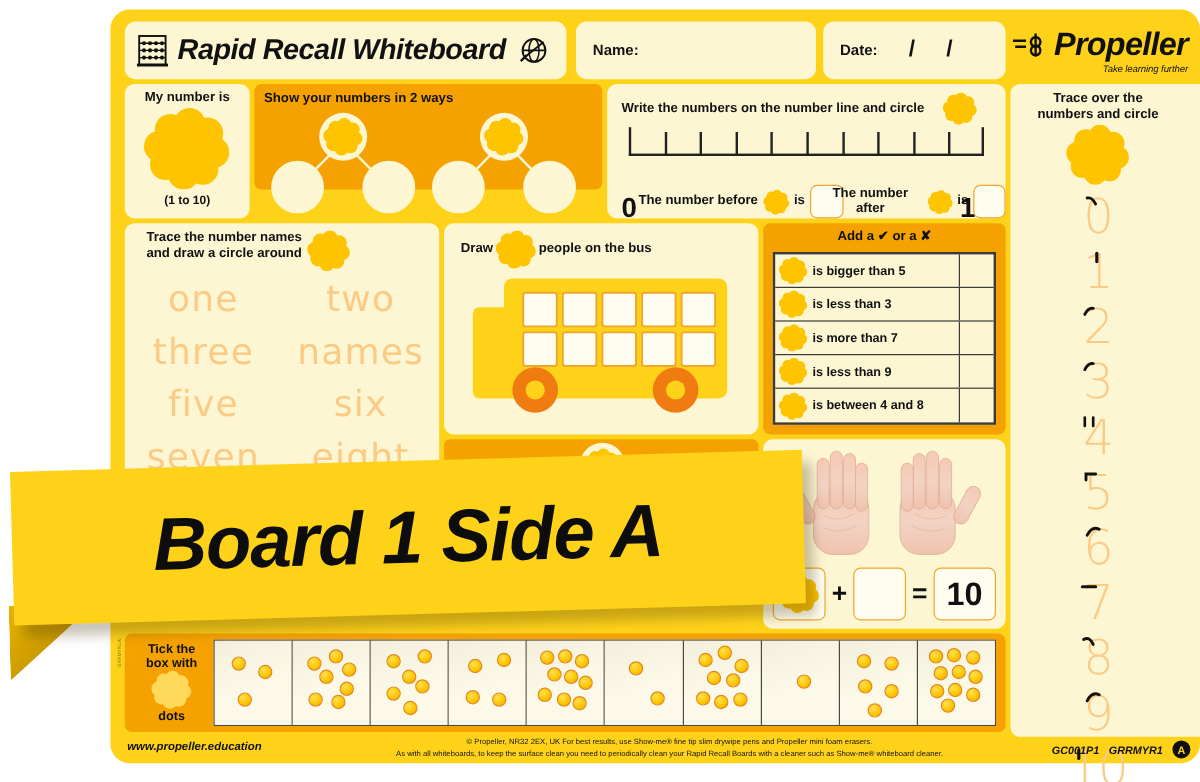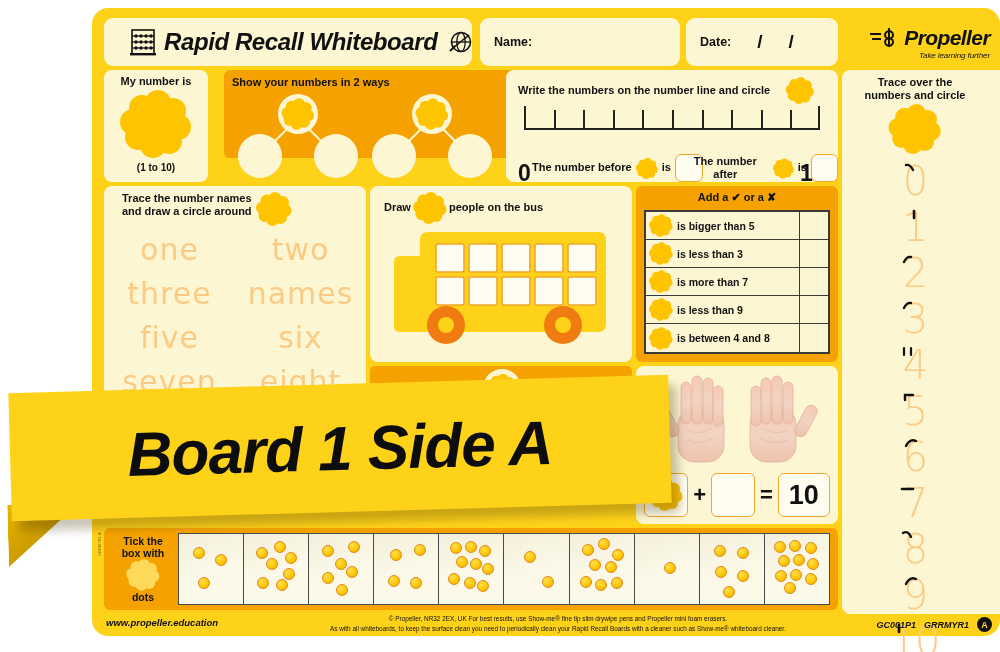--- a/index.html
+++ b/index.html
@@ -9,43 +9,43 @@
   
   #board{position:absolute;left:92px;top:8px;width:908px;height:628px;
          background:#FFD21A;border-radius:16px;}
 
   .panel{position:absolute;background:#FDF6D3;box-sizing:border-box;}
   .orange{background:#F5A200;}
   .cream{background:#FDF6D3;}
 
   
   #hdr-title{left:12px;top:10px;width:368px;height:48px;border-radius:9px;
-             display:flex;align-items:center;padding-left:26px;gap:8px;}
+             display:flex;align-items:center;padding-left:10px;gap:8px;}
   #title-text{font-size:24px;font-weight:bold;font-style:italic;color:#111;
               letter-spacing:-0.4px;white-space:nowrap;}
   #abacus{width:26px;height:28px;flex:none;}
   #globe{width:26px;height:26px;flex:none;margin-left:2px;}
 
   #hdr-name{left:388px;top:10px;width:200px;height:48px;border-radius:9px;
             display:flex;align-items:center;padding-left:14px;}
   #hdr-date{left:594px;top:10px;width:152px;height:48px;border-radius:9px;
             display:flex;align-items:center;padding-left:14px;gap:26px;}
   .fieldlab{font-size:12.5px;font-weight:bold;color:#111;}
   .slash{font-size:19px;font-weight:bold;color:#111;}
 
   #logo{position:absolute;left:770px;top:14px;width:128px;height:42px;
         display:flex;flex-direction:column;align-items:flex-end;justify-content:center;}
   #logo-row{display:flex;align-items:center;}
-  #logo-word{font-size:21px;font-weight:bold;font-style:italic;color:#111;
+  #logo-word{font-size:27px;font-weight:bold;font-style:italic;color:#111;
              letter-spacing:-0.6px;line-height:1;}
   #logo-tag{font-size:8px;font-style:italic;color:#111;margin-top:2px;letter-spacing:-.1px;}
 
   
   #p-mynum{left:12px;top:62px;width:104px;height:112px;border-radius:8px;}
-  #p-2ways{left:120px;top:62px;width:290px;height:88px;border-radius:6px;margin-left:12px;}
+  #p-2ways{left:120px;top:62px;width:290px;height:88px;border-radius:6px;}
   #p-numline{left:414px;top:62px;width:332px;height:112px;border-radius:8px;}
   #p-trace{left:750px;top:62px;width:168px;height:544px;border-radius:8px;}
 
   .hd{font-size:11px;font-weight:bold;color:#111;text-align:center;line-height:1.22;}
   .hd-white{color:#111;}
 
   
   #p-names{left:12px;top:178px;width:262px;height:222px;border-radius:8px;}
   #p-bus{left:278px;top:178px;width:262px;height:176px;border-radius:8px;}
   #p-check{left:544px;top:178px;width:202px;height:176px;border-radius:6px;}

